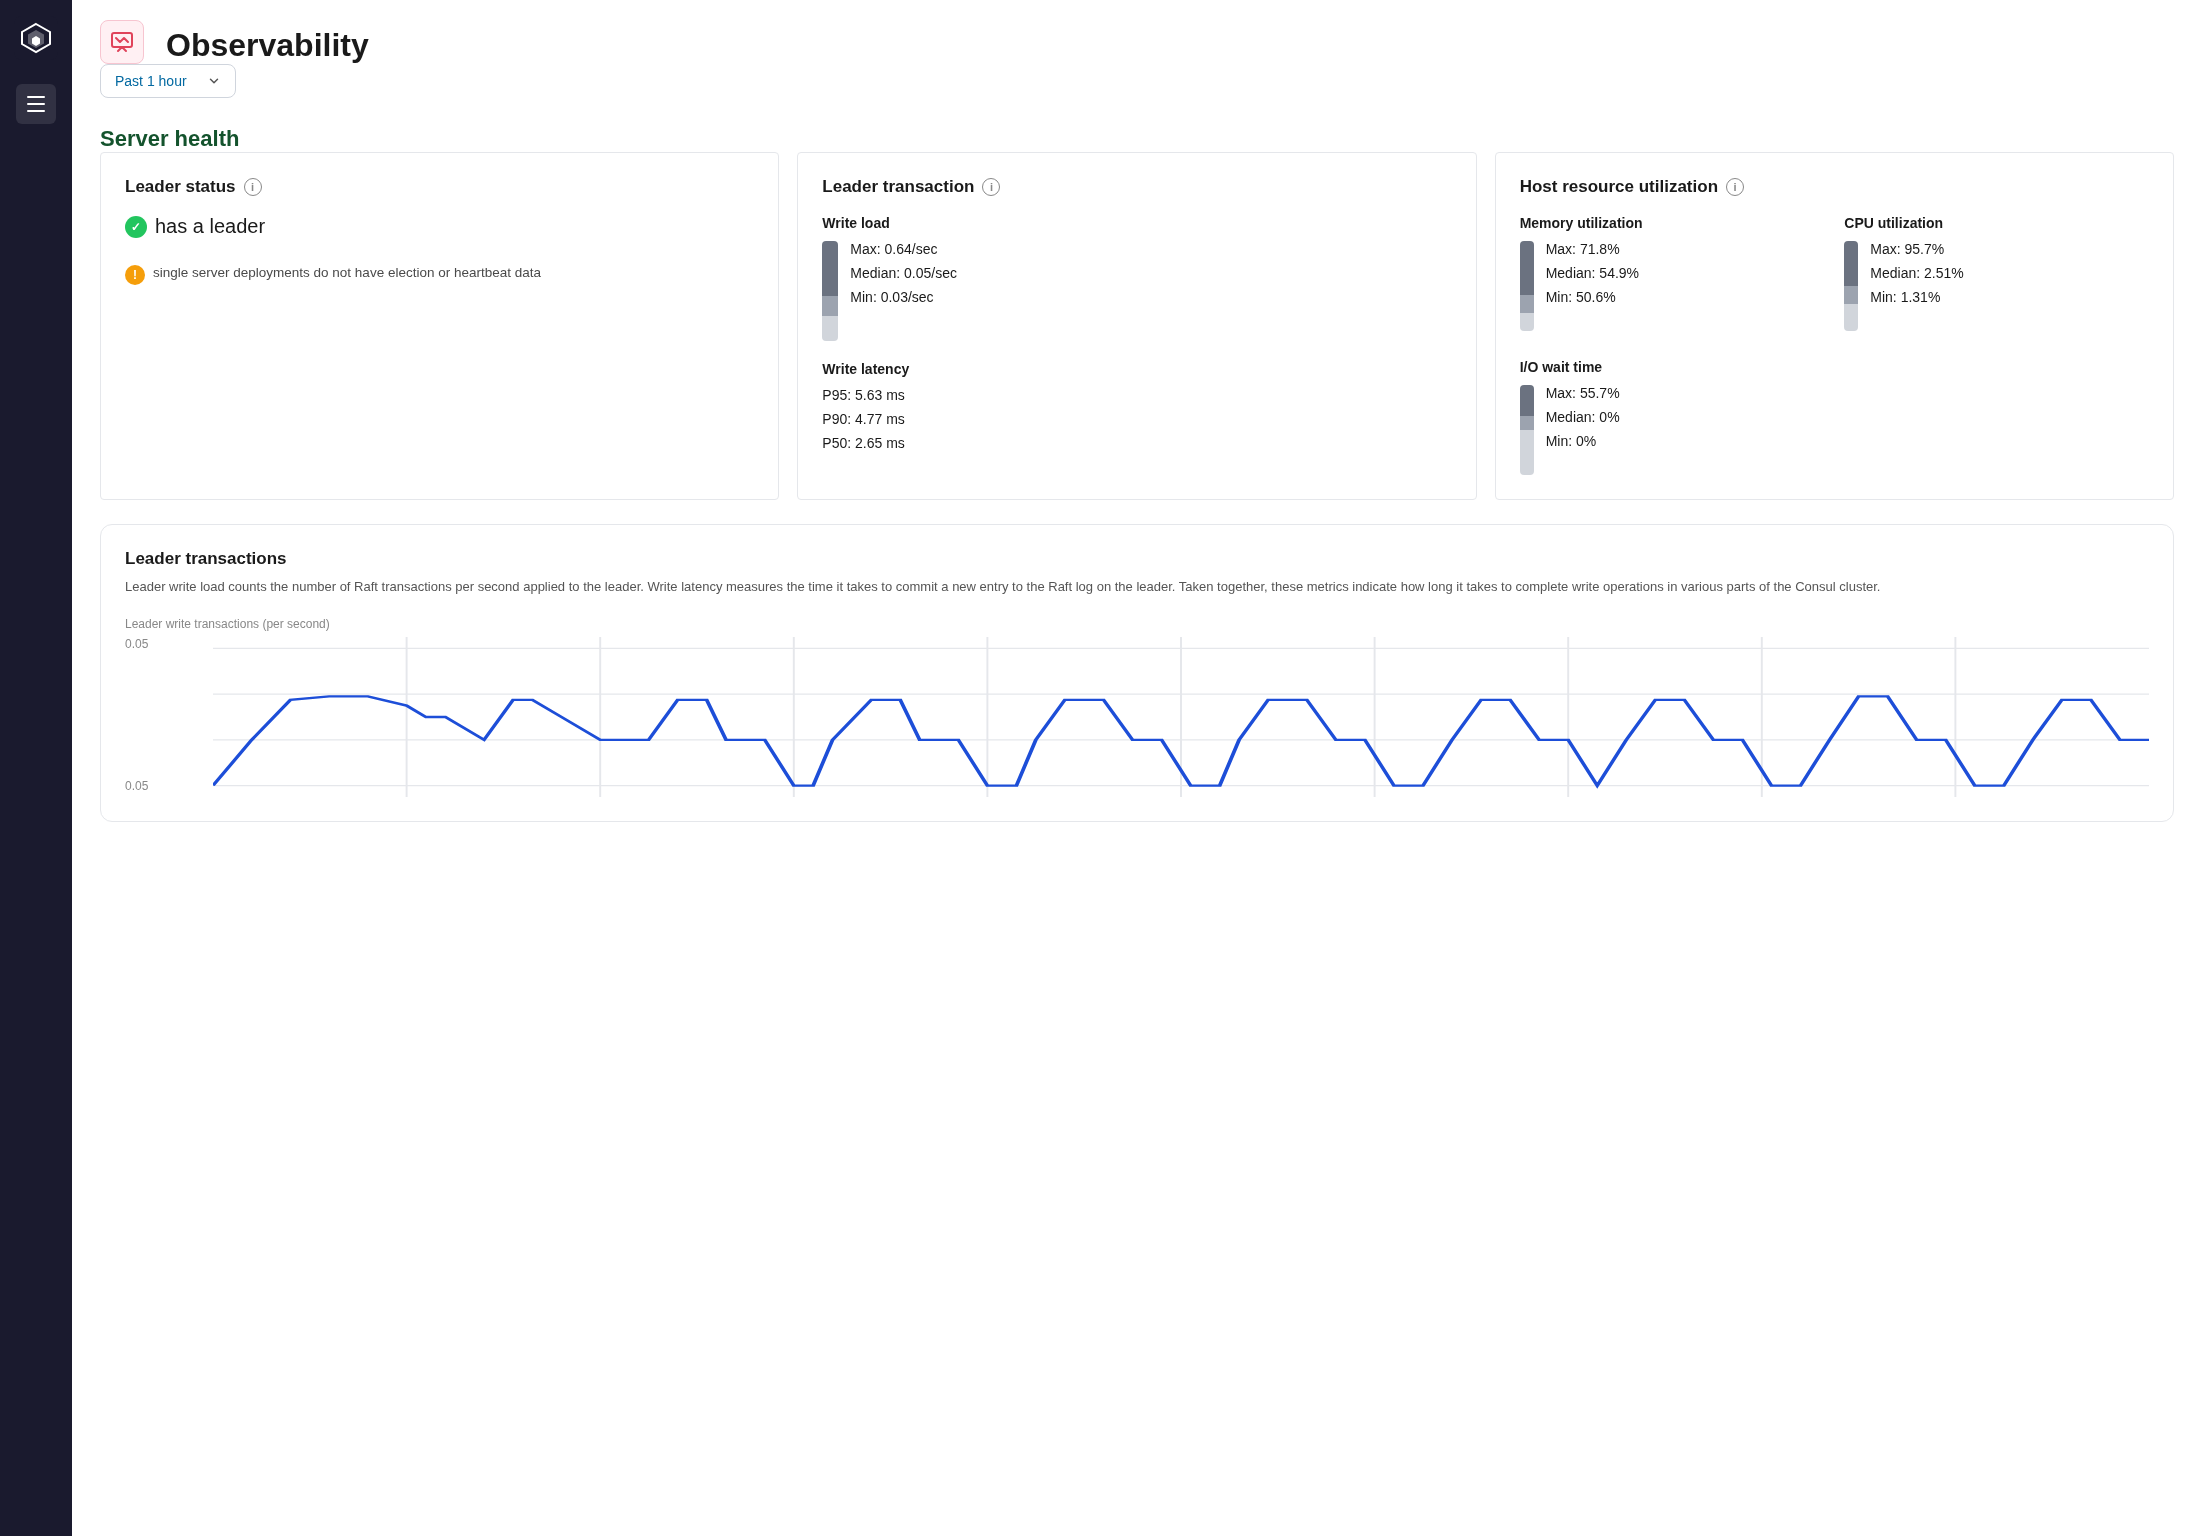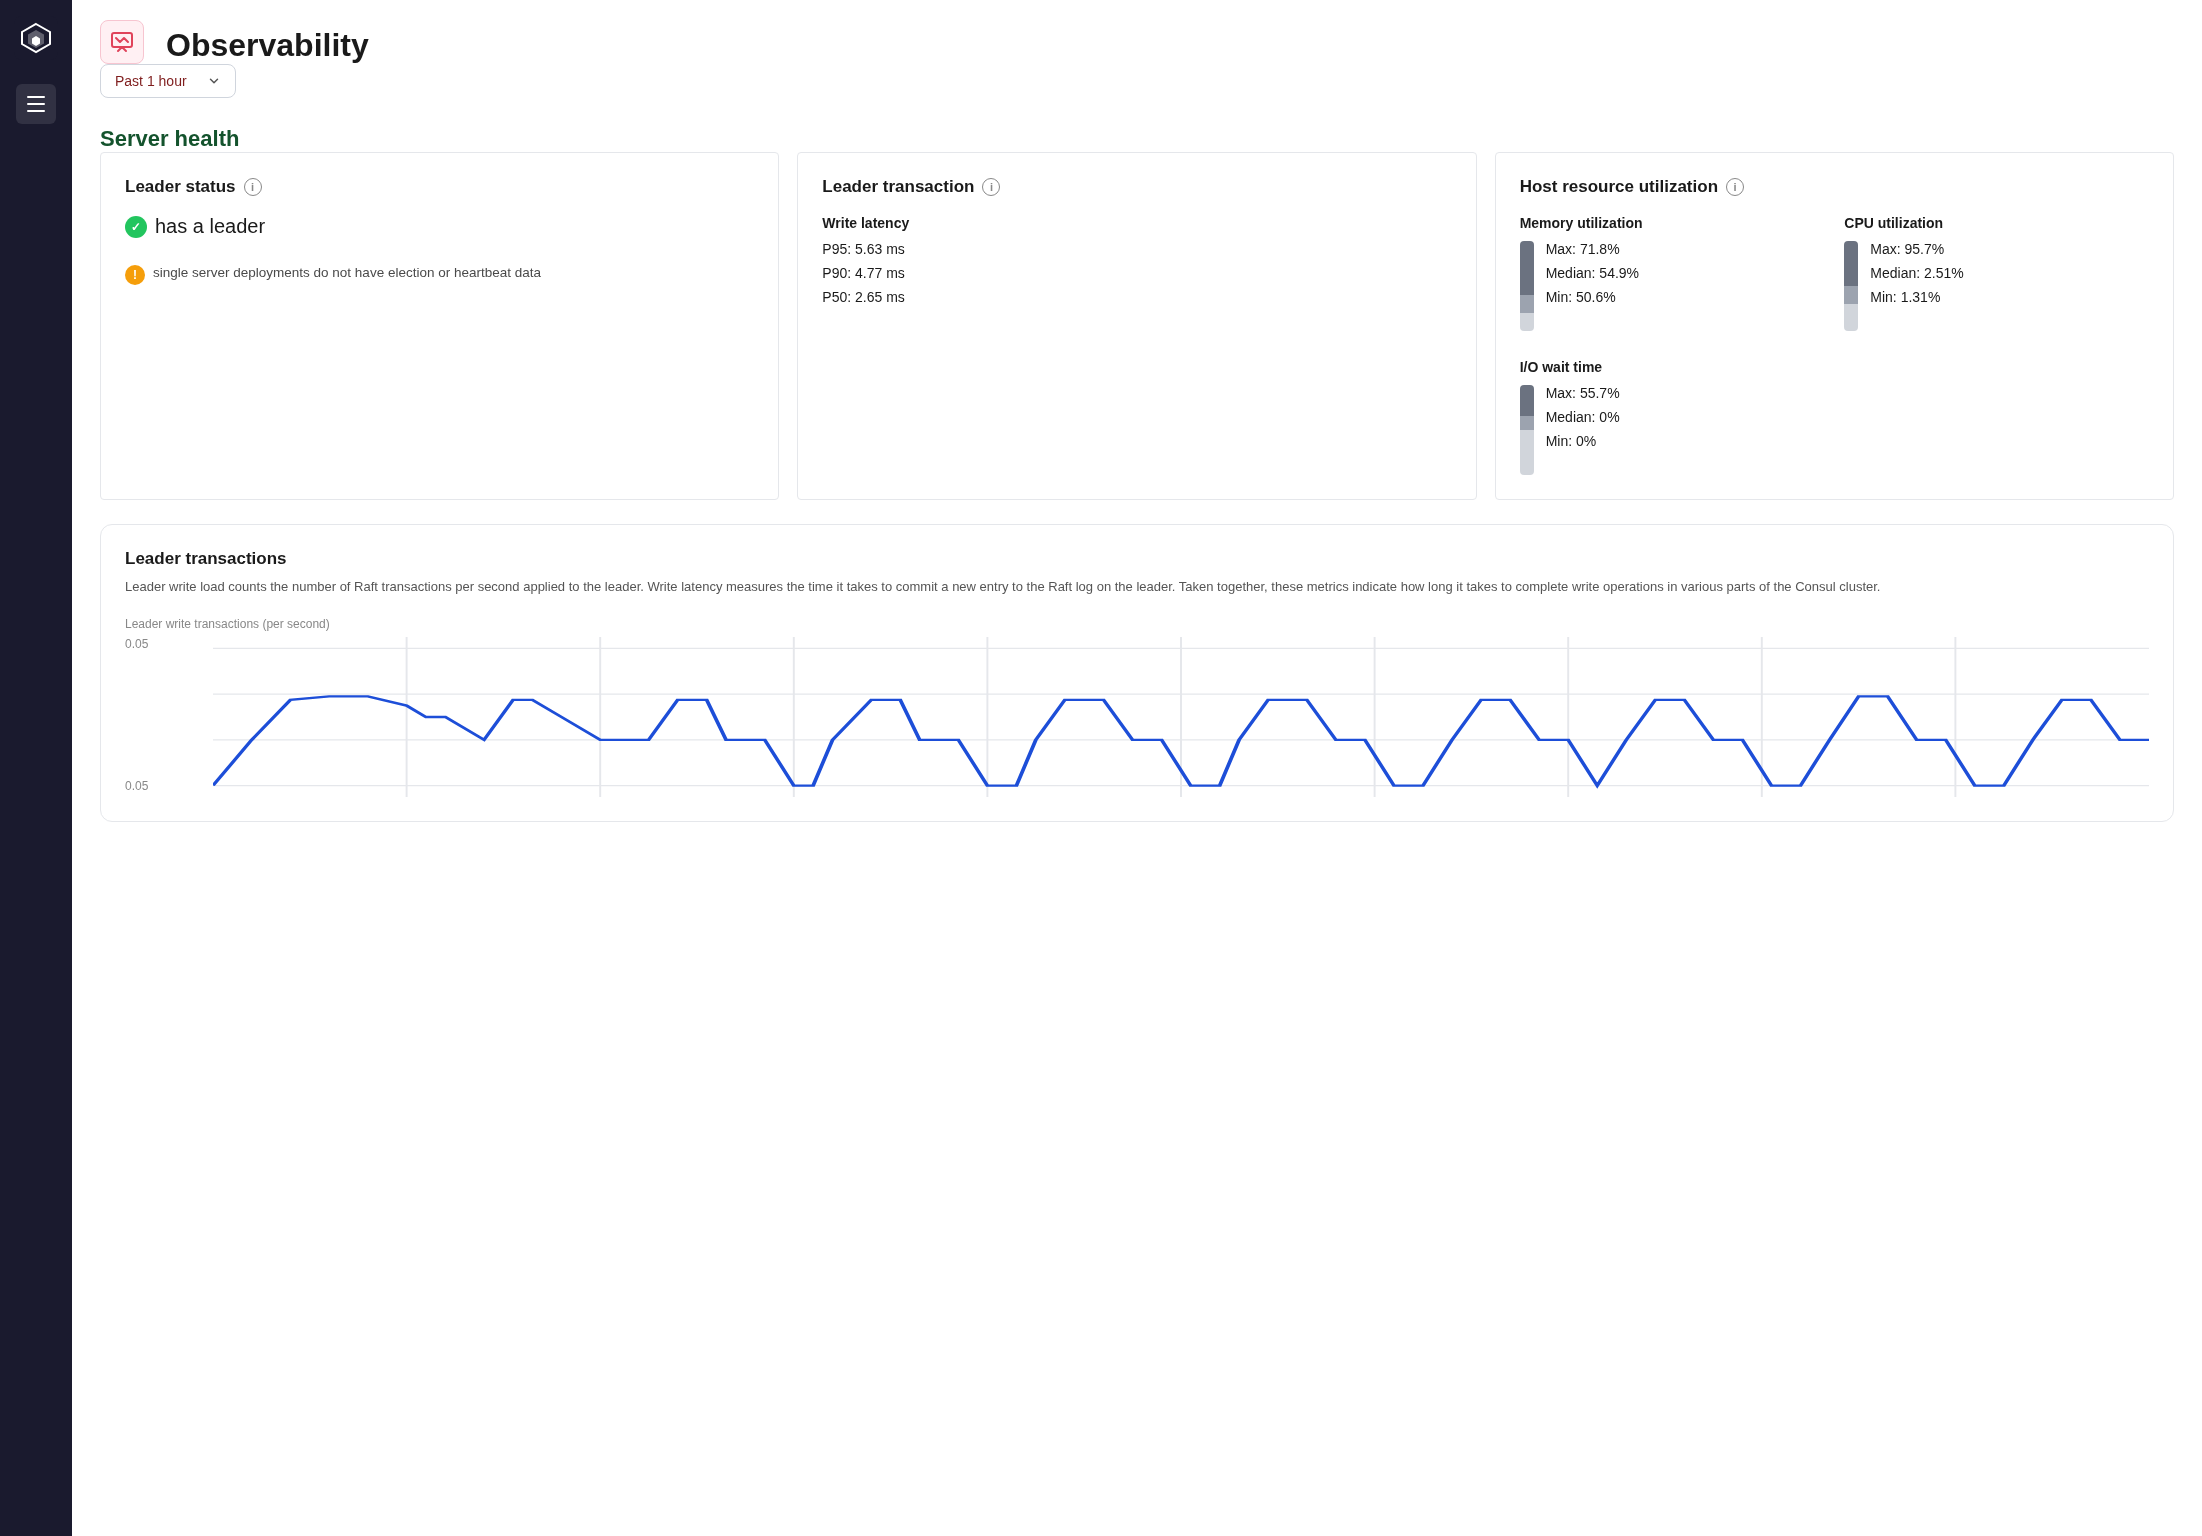--- a/index.html
+++ b/index.html
@@ -81,21 +81,21 @@
       margin-bottom: 28px;
     }
     .time-select {
       display: flex;
       align-items: center;
       gap: 20px;
       border: 1.5px solid #d0d5dd;
       border-radius: 8px;
       padding: 8px 14px;
       font-size: 14px;
-      color: #7f1d1d;
+      color: #0369a1;
       background: #fff;
       cursor: pointer;
     }
     .time-select svg { color: #666; }
 
     
     .section-title {
       font-size: 22px;
       font-weight: 700;
       color: #14532d;
@@ -353,20 +353,31 @@
         <span class="warning-text">single server deployments do not have election or heartbeat data</span>
       </div>
     </div>
 
     <div class="card">
       <div class="card-title">
         <span>Leader transaction</span>
         <div class="info-icon">i</div>
       </div>
 
+      <div class="metric-section">
+        <div class="metric-section-title">Write load</div>
+        <div class="metric-row-with-bar">
+          <div class="bar-visual bar-visual-tall" style="background: linear-gradient(to bottom, #6b7280 0%, #6b7280 55%, #9ca3af 55%, #9ca3af 75%, #d1d5db 75%, #d1d5db 100%); width:16px; border-radius:4px;"></div>
+          <div class="metrics-list">
+            <div class="metric-item">Max: 0.64/sec</div>
+            <div class="metric-item">Median: 0.05/sec</div>
+            <div class="metric-item">Min: 0.03/sec</div>
+          </div>
+        </div>
+      </div>
 
       <div class="metric-section">
         <div class="metric-section-title">Write latency</div>
         <div class="metrics-list">
           <div class="metric-item">P95: 5.63 ms</div>
           <div class="metric-item">P90: 4.77 ms</div>
           <div class="metric-item">P50: 2.65 ms</div>
         </div>
       </div>
     </div>

